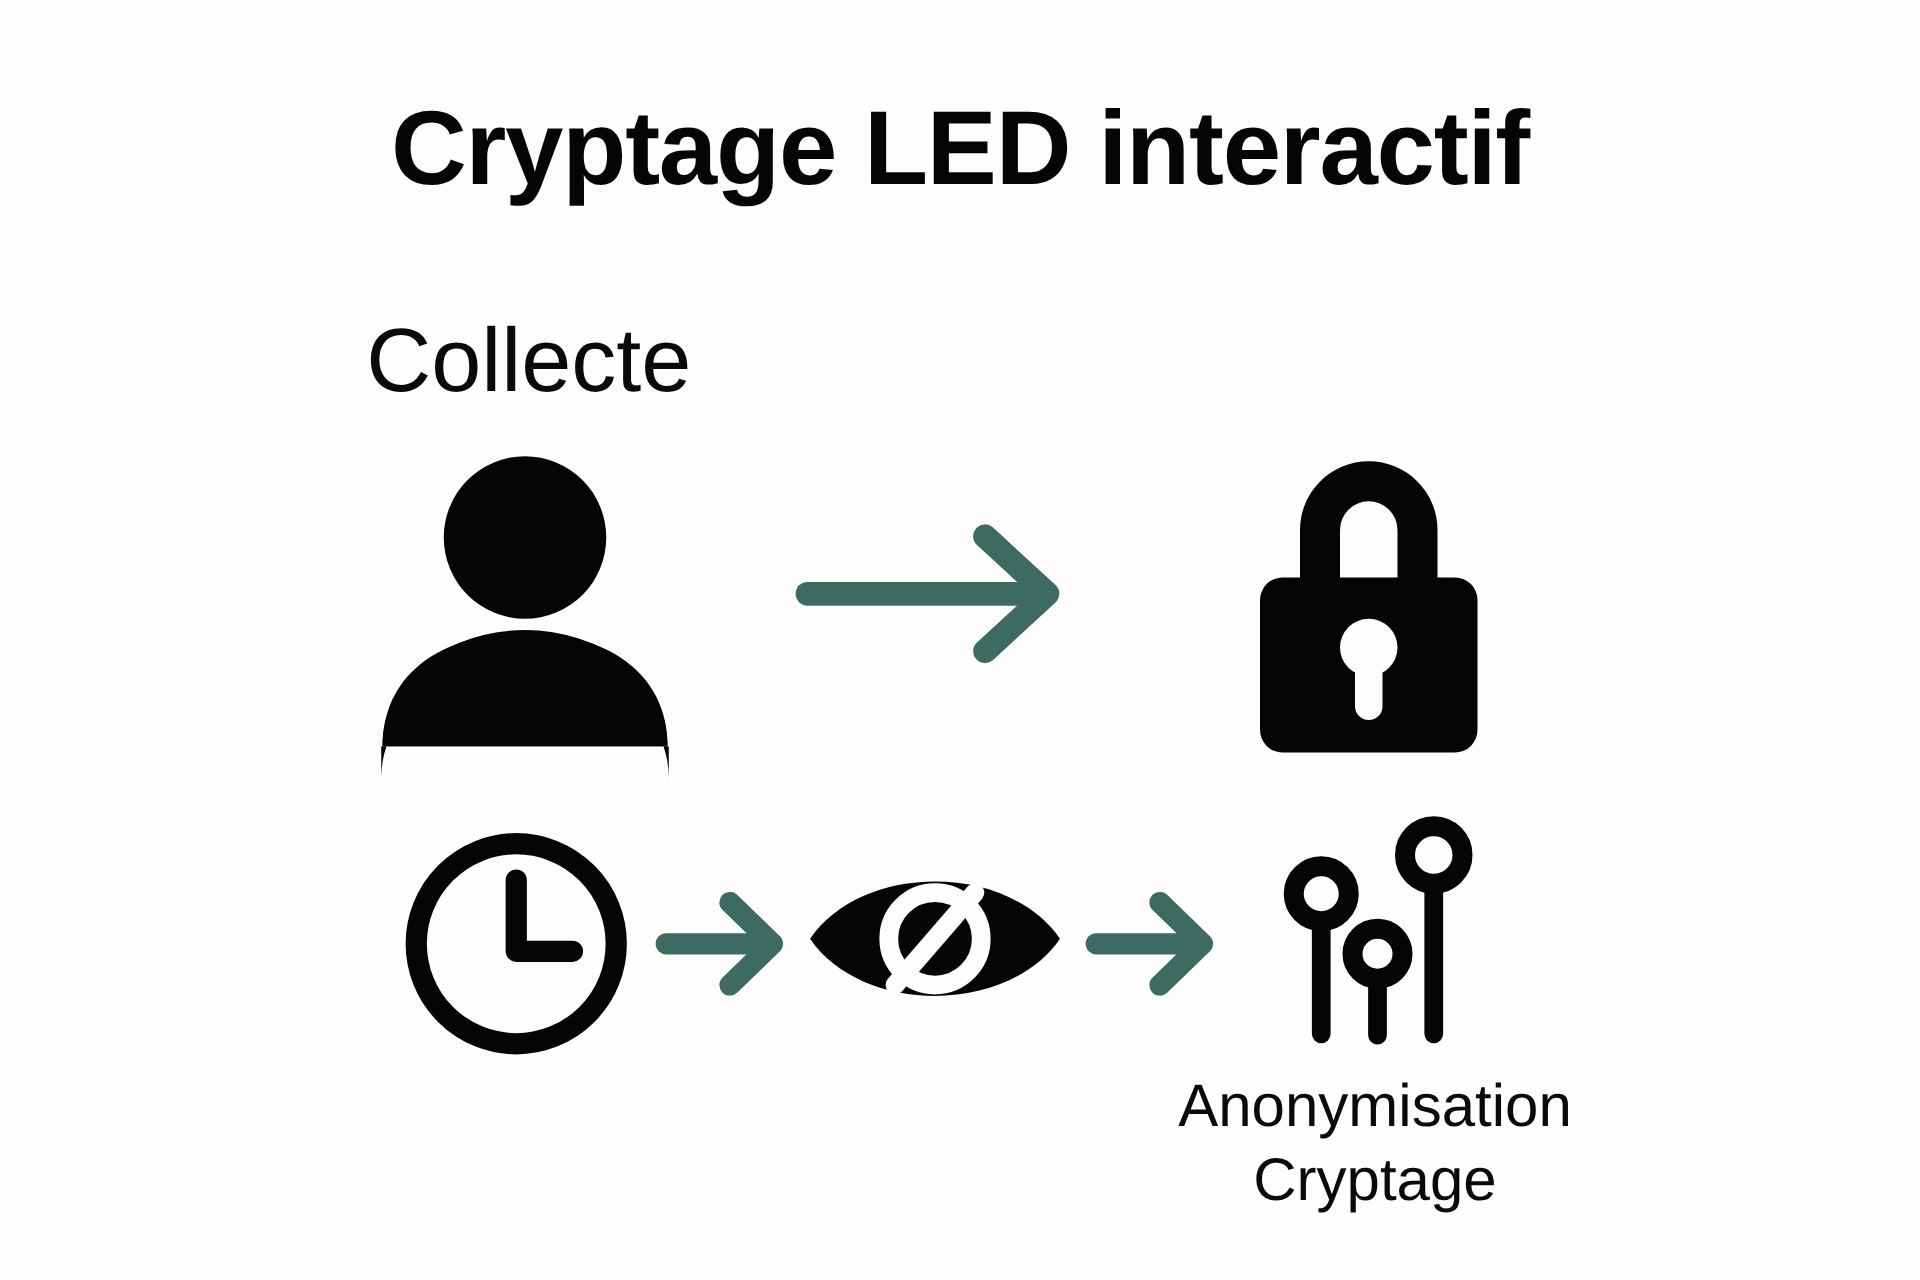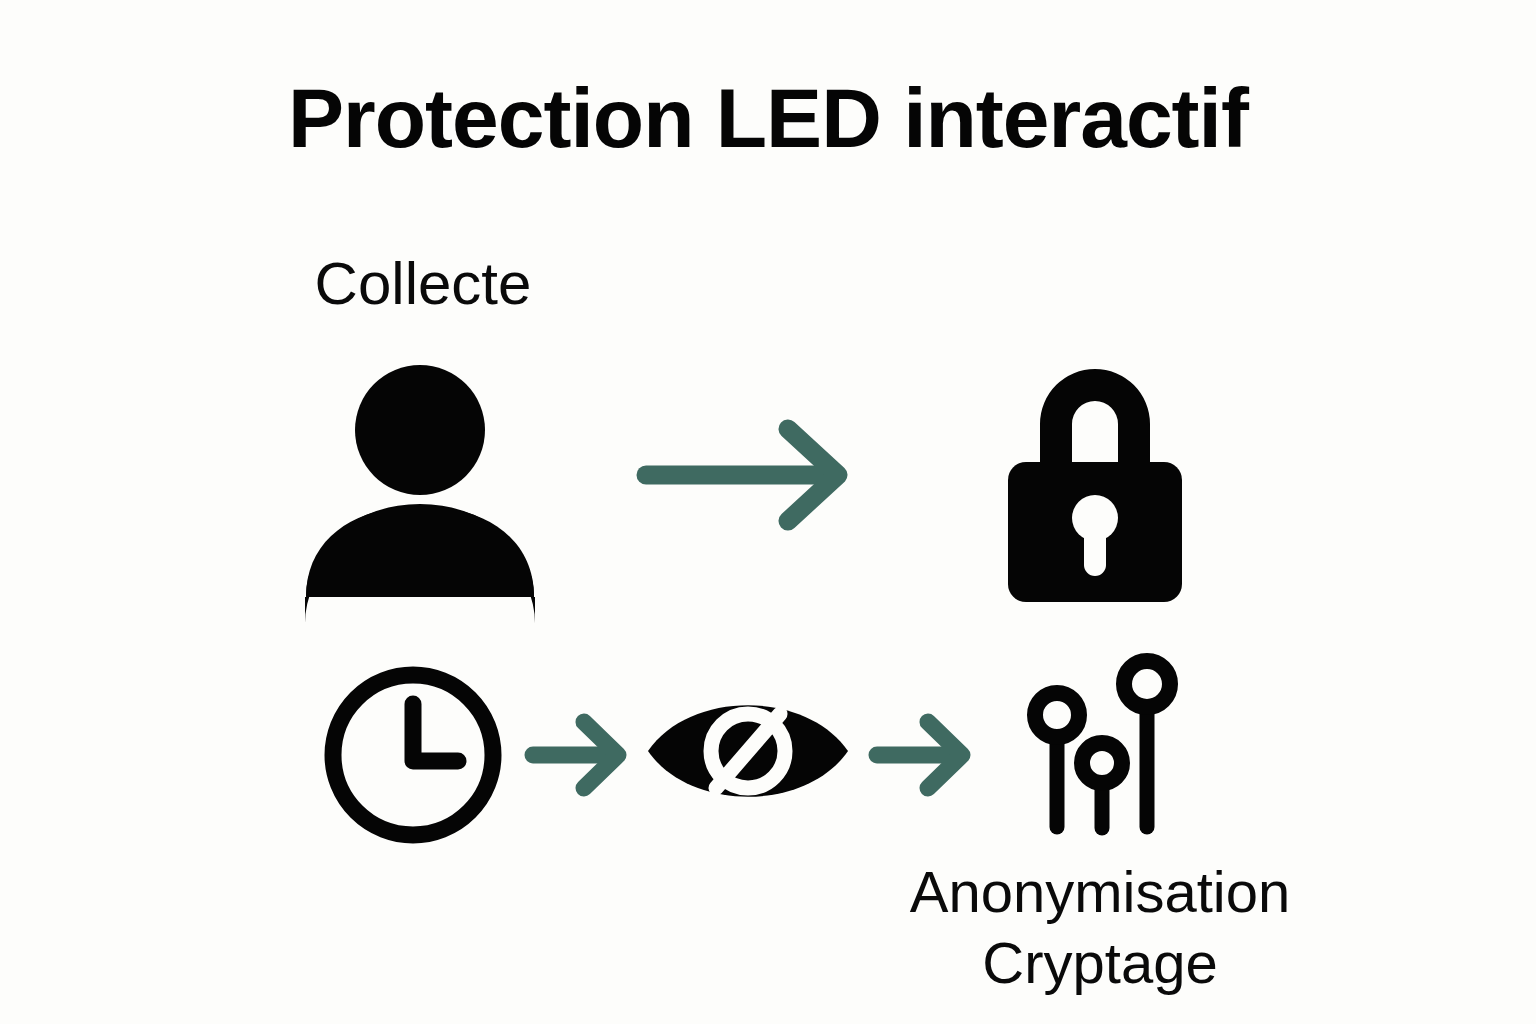--- a/index.html
+++ b/index.html
@@ -32,21 +32,21 @@
     font-weight: 700;
     letter-spacing: -1px;
     color: #050505;
     line-height: 1.1;
     white-space: nowrap;
   }
 
   
   .col-label {
     position: absolute;
-    font-size: 60px;
+    font-size: 72px;
     font-weight: 400;
     color: #0a0a0a;
     line-height: 1.05;
     white-space: nowrap;
     text-align: center;
   }
   #label-collecte {
     left: 193px;
     top: 252px;
     width: 460px;
@@ -57,21 +57,21 @@
     width: 460px;
   }
 
   
   #caption-anonymisation {
     position: absolute;
     left: 870px;
     top: 857px;
     width: 460px;
     text-align: center;
-    font-size: 58px;
+    font-size: 48px;
     font-weight: 400;
     color: #0a0a0a;
     line-height: 1.22;
   }
   #caption-anonymisation .cap-line {
     display: block;
     white-space: nowrap;
   }
 
   
@@ -89,21 +89,21 @@
   #arrow-bottom-1   { left: 524px;  top: 708px; }
   #arrow-bottom-2   { left: 868px;  top: 708px; }
 
   svg { display: block; overflow: visible; }
 </style>
 </head>
 <body>
 
 <div id="canvas">
 
-  <div class="title">Protection LED interactif</div>
+  <div class="title">Cryptage LED interactif</div>
 
   <div class="col-label" id="label-collecte">Collecte</div>
 
 
   <div class="icon-abs" id="icon-person">
     <svg width="240" height="232" viewBox="0 0 240 232" xmlns="http://www.w3.org/2000/svg">
       <circle cx="120" cy="65" r="65" fill="#050505"></circle>
       <path d="M 5 232 L 5 258 A 115 98 0 0 1 235 258 L 235 232 Z" fill="#050505"></path>
       <path d="M 6 231 A 114 92 0 0 1 234 231 L 234 231 L 6 231 Z" fill="#050505"></path>
       <path d="M 6 232 C 6 172 57 141 120 141 C 183 141 234 172 234 232 Z" fill="#050505"></path>

